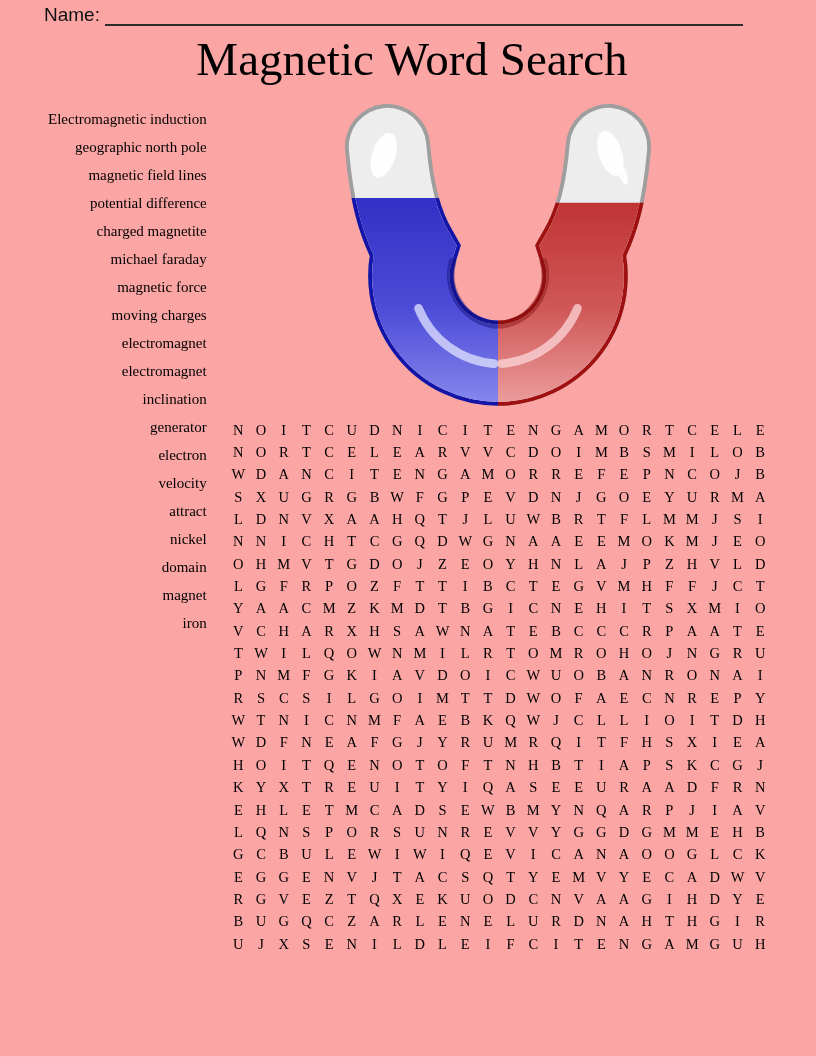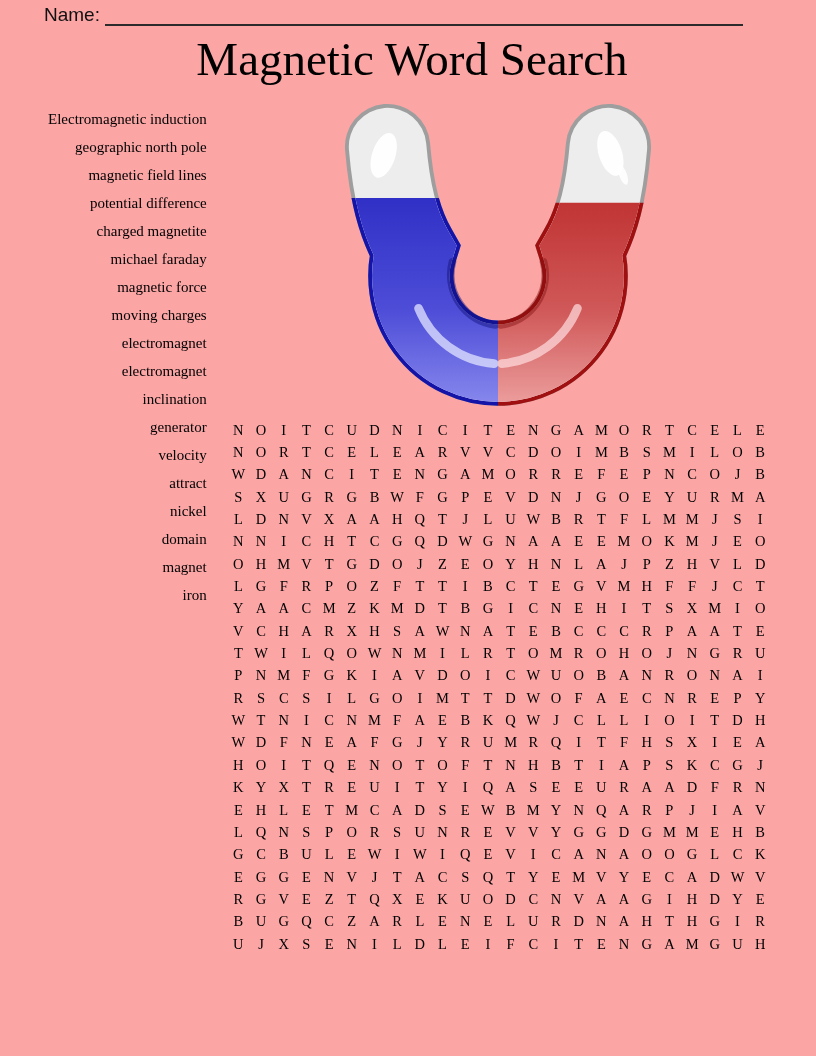--- a/index.html
+++ b/index.html
@@ -51,20 +51,21 @@
       <div class="word">magnetic field lines</div>
       <div class="word">potential difference</div>
       <div class="word">charged magnetite</div>
       <div class="word">michael faraday</div>
       <div class="word">magnetic force</div>
       <div class="word">moving charges</div>
       <div class="word">electromagnet</div>
       <div class="word">electromagnet</div>
       <div class="word">inclination</div>
       <div class="word">generator</div>
+      <div class="word">electron</div>
       <div class="word">velocity</div>
       <div class="word">attract</div>
       <div class="word">nickel</div>
       <div class="word">domain</div>
       <div class="word">magnet</div>
       <div class="word">iron</div>
     </div>
 
   <svg class="magnet" viewBox="0 0 340 320" xmlns="http://www.w3.org/2000/svg">
     <defs>

